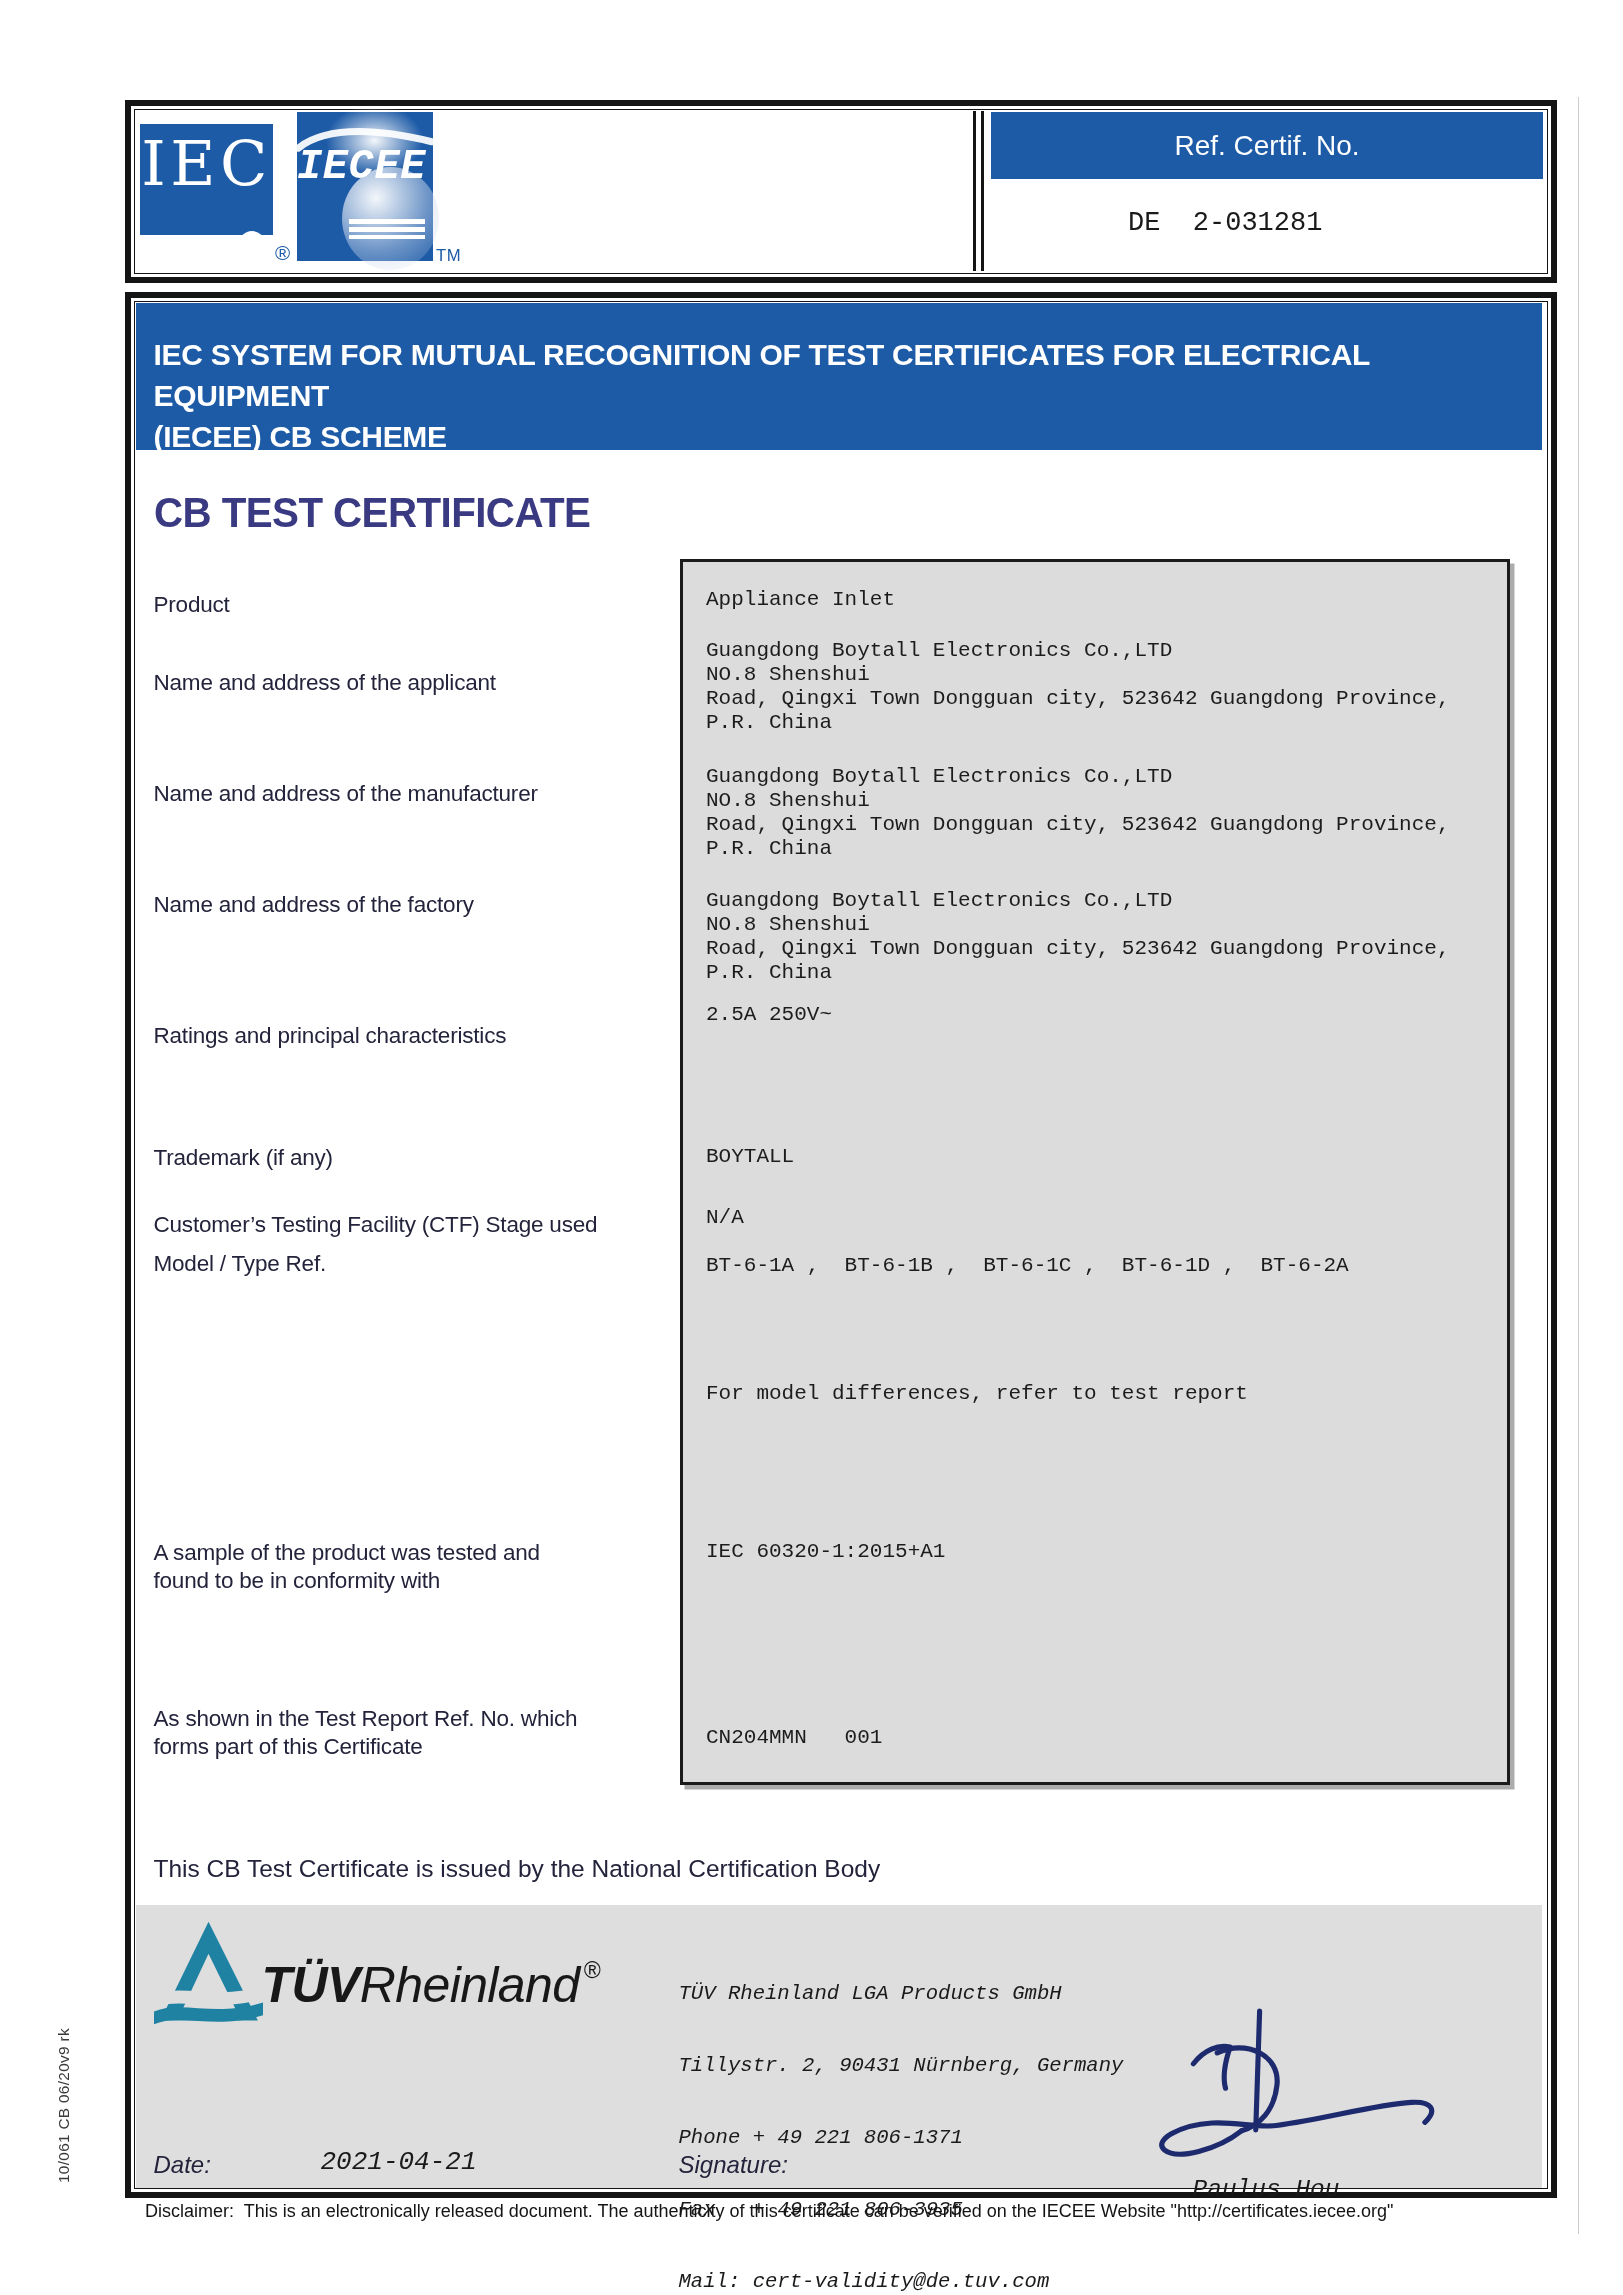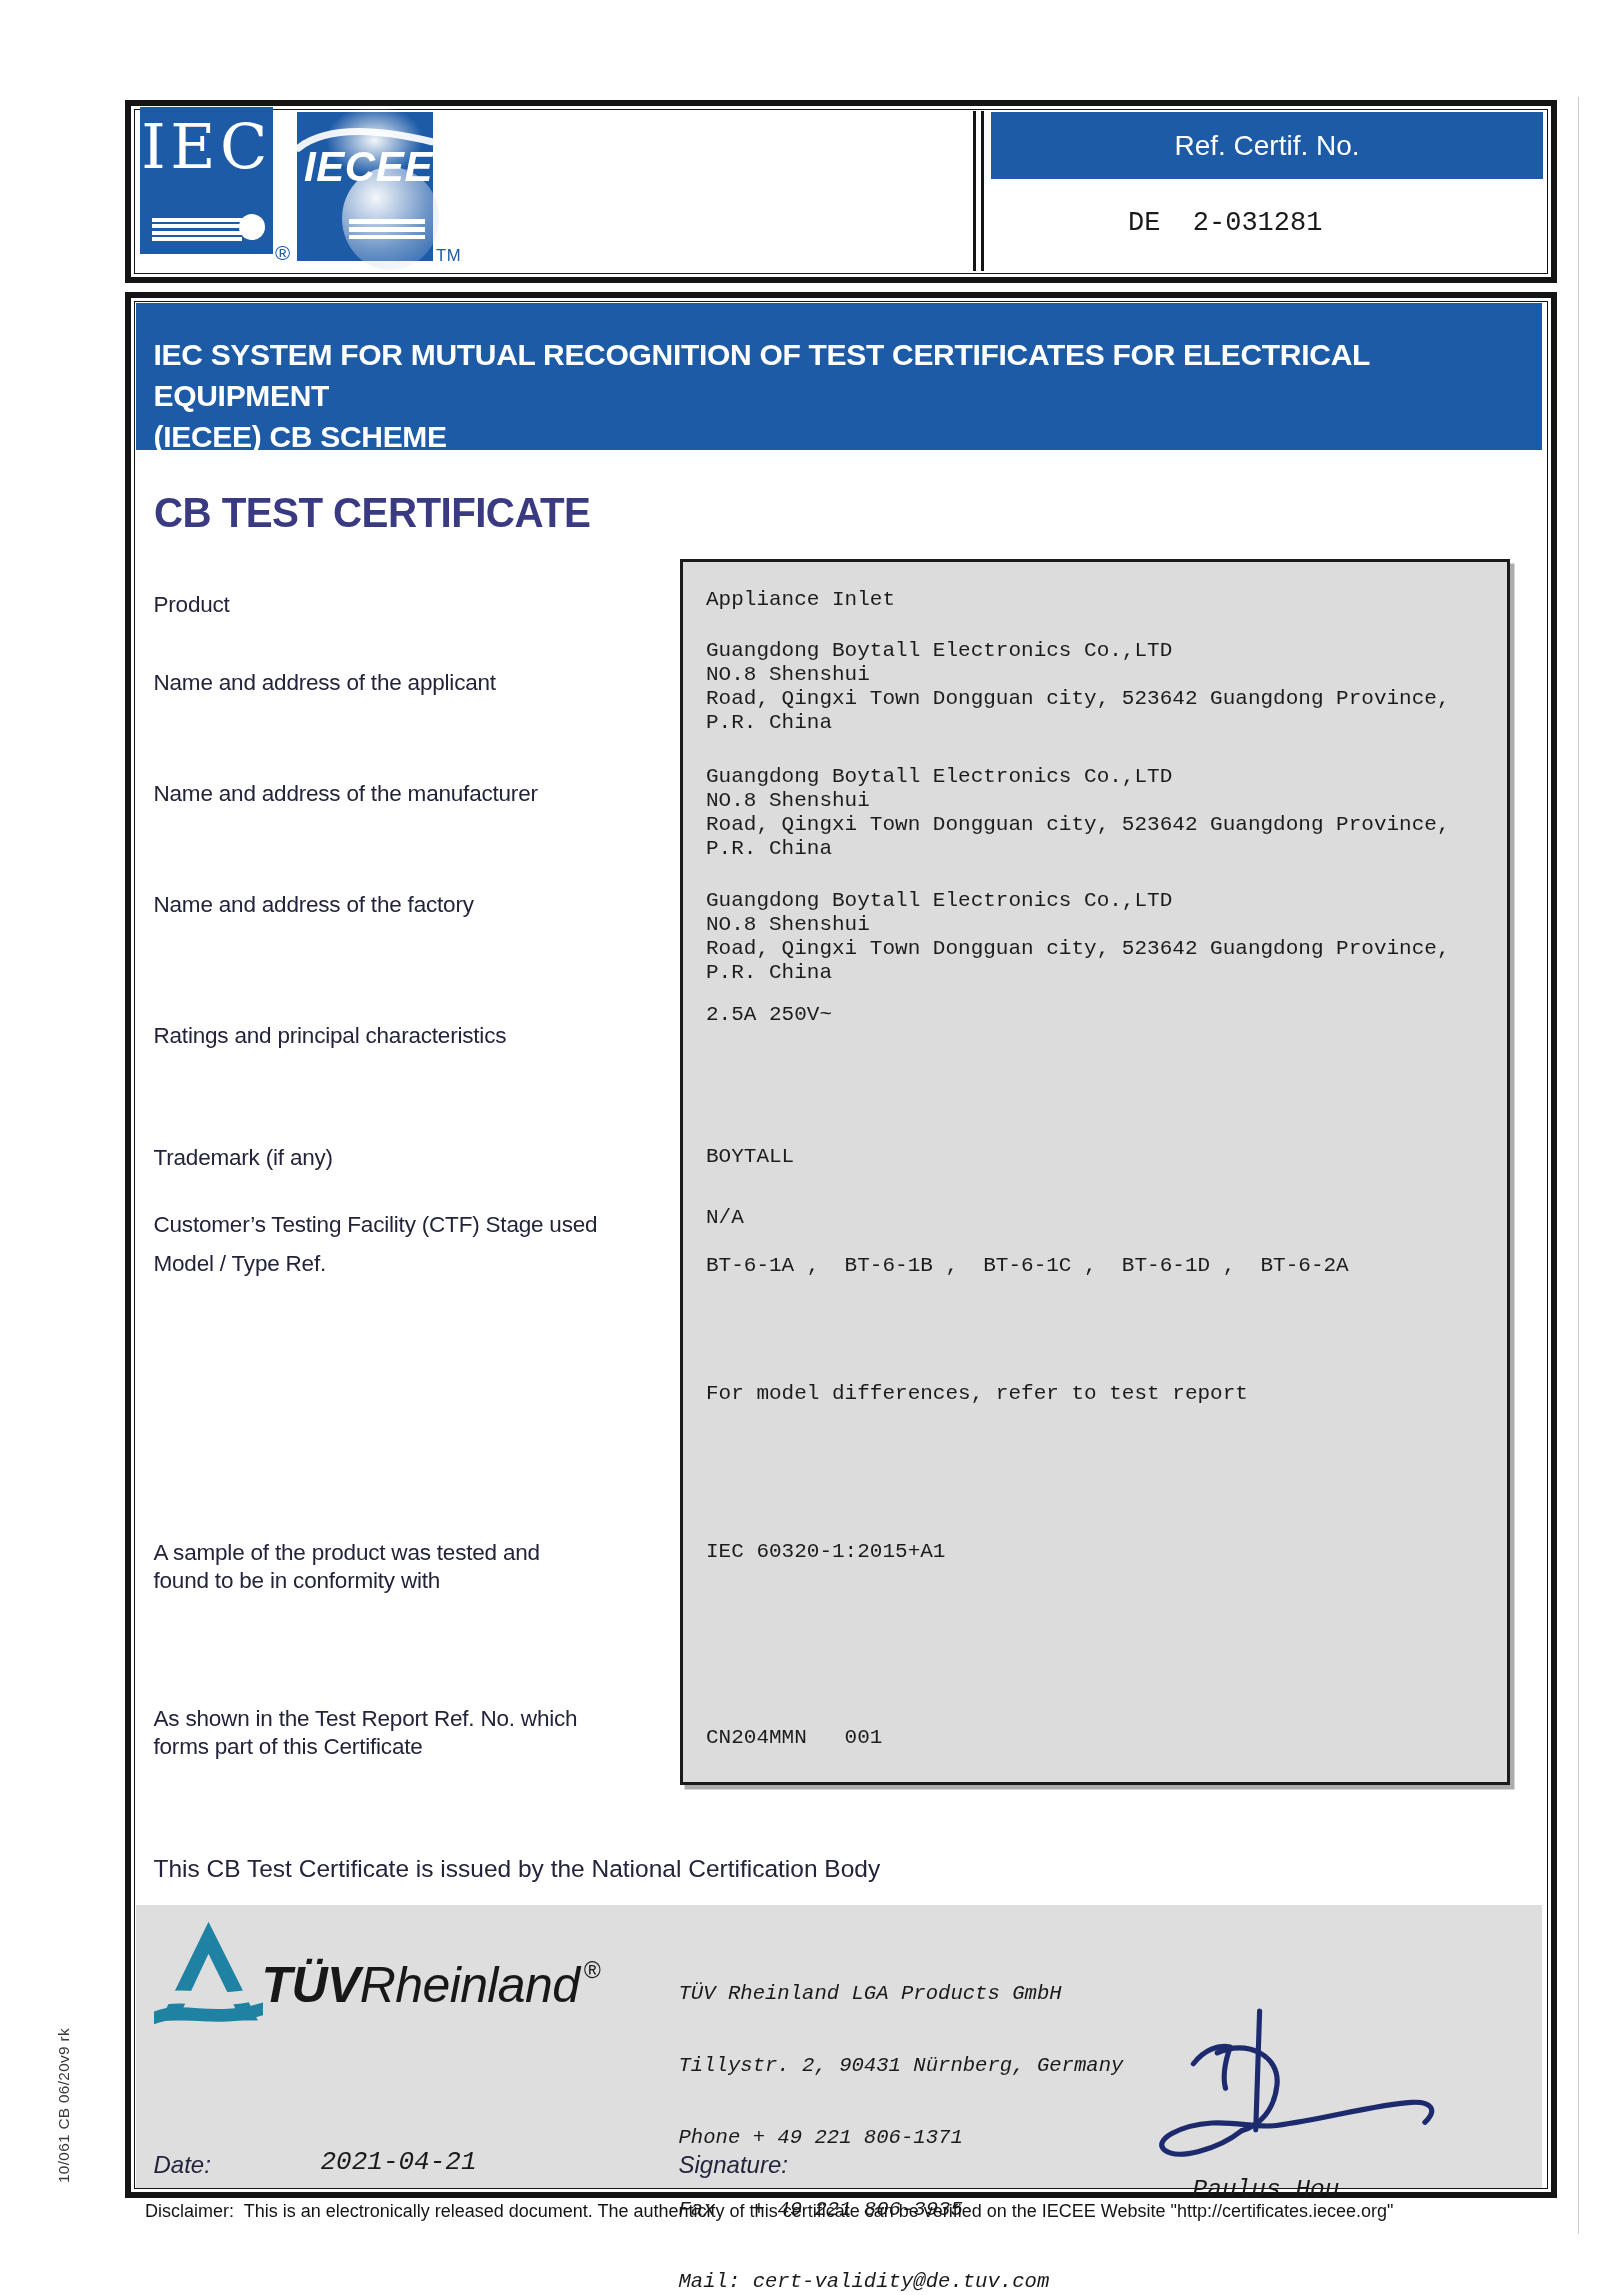--- a/index.html
+++ b/index.html
@@ -12,21 +12,21 @@
   
   .hbox, .bbox {
     position:absolute; box-sizing:border-box; border:6.4px solid #141414; background:#ffffff;
   }
   .hbox { left:125px; top:100px; width:1432px; height:183px; }
   .bbox { left:125px; top:292px; width:1432px; height:1906px; }
   .inner-line { position:absolute; inset:2.6px; border:1.9px solid #141414; pointer-events:none; }
 
   
   .iec-square {
-    position:absolute; left:9px; top:1px; width:133px; height:147px;
+    position:absolute; left:9px; top:18px; width:133px; height:111px;
     background:#1D5BA7; overflow:visible;
   }
   .iec-text {
     position:absolute; left:0; right:0; top:9px; text-align:center;
     font-family:"DejaVu Serif","Liberation Serif",serif; font-size:62px; line-height:1;
     color:#ffffff; letter-spacing:4.5px;
   }
   .iec-stripes { position:absolute; left:11.6px; top:111px; width:90px; }
   .iec-stripes i { display:block; height:3.9px; margin-bottom:2.6px; background:#ffffff; }
   .iec-dot { position:absolute; left:99px; top:107px; width:26px; height:26px; border-radius:50%; background:#ffffff; }
@@ -35,22 +35,22 @@
   .iecee-square {
     position:absolute; left:166px; top:6.4px; width:136px; height:149px;
     background:#1D5BA7; overflow:visible;
   }
   .iecee-glow {
     position:absolute; left:29px; top:-7.7px; width:97px; height:71px;
     background:radial-gradient(closest-side, rgba(255,255,255,0.95), rgba(255,255,255,0));
   }
   .iecee-swoosh { position:absolute; left:0; top:3.9px; }
   .iecee-text {
-    position:absolute; left:0; right:0; top:31px; text-align:right;
-    font-family:Liberation Sans, sans-serif; font-style:italic; font-weight:700;
+    position:absolute; left:0; right:0; top:31px; text-align:left;
+    font-family:Liberation Mono, monospace; font-style:italic; font-weight:700;
     font-size:42px; color:#ffffff; letter-spacing:0.6px; z-index:3;
   }
   .iecee-globe {
     position:absolute; right:-6.4px; bottom:-9px; width:97px; height:103px; border-radius:50%;
     background:radial-gradient(circle at 35% 30%, rgba(255,255,255,0.95), rgba(205,218,238,0.45) 55%, rgba(255,255,255,0));
     z-index:1;
   }
   .iecee-stripes { position:absolute; right:7.7px; top:107px; width:76px; z-index:2; }
   .iecee-stripes i { display:block; height:4.5px; margin-bottom:3.2px; background:#ffffff; }
   .tm-mark { position:absolute; left:305px; top:140px; font-size:16.7px; color:#1D5BA7; letter-spacing:0.6px; }

